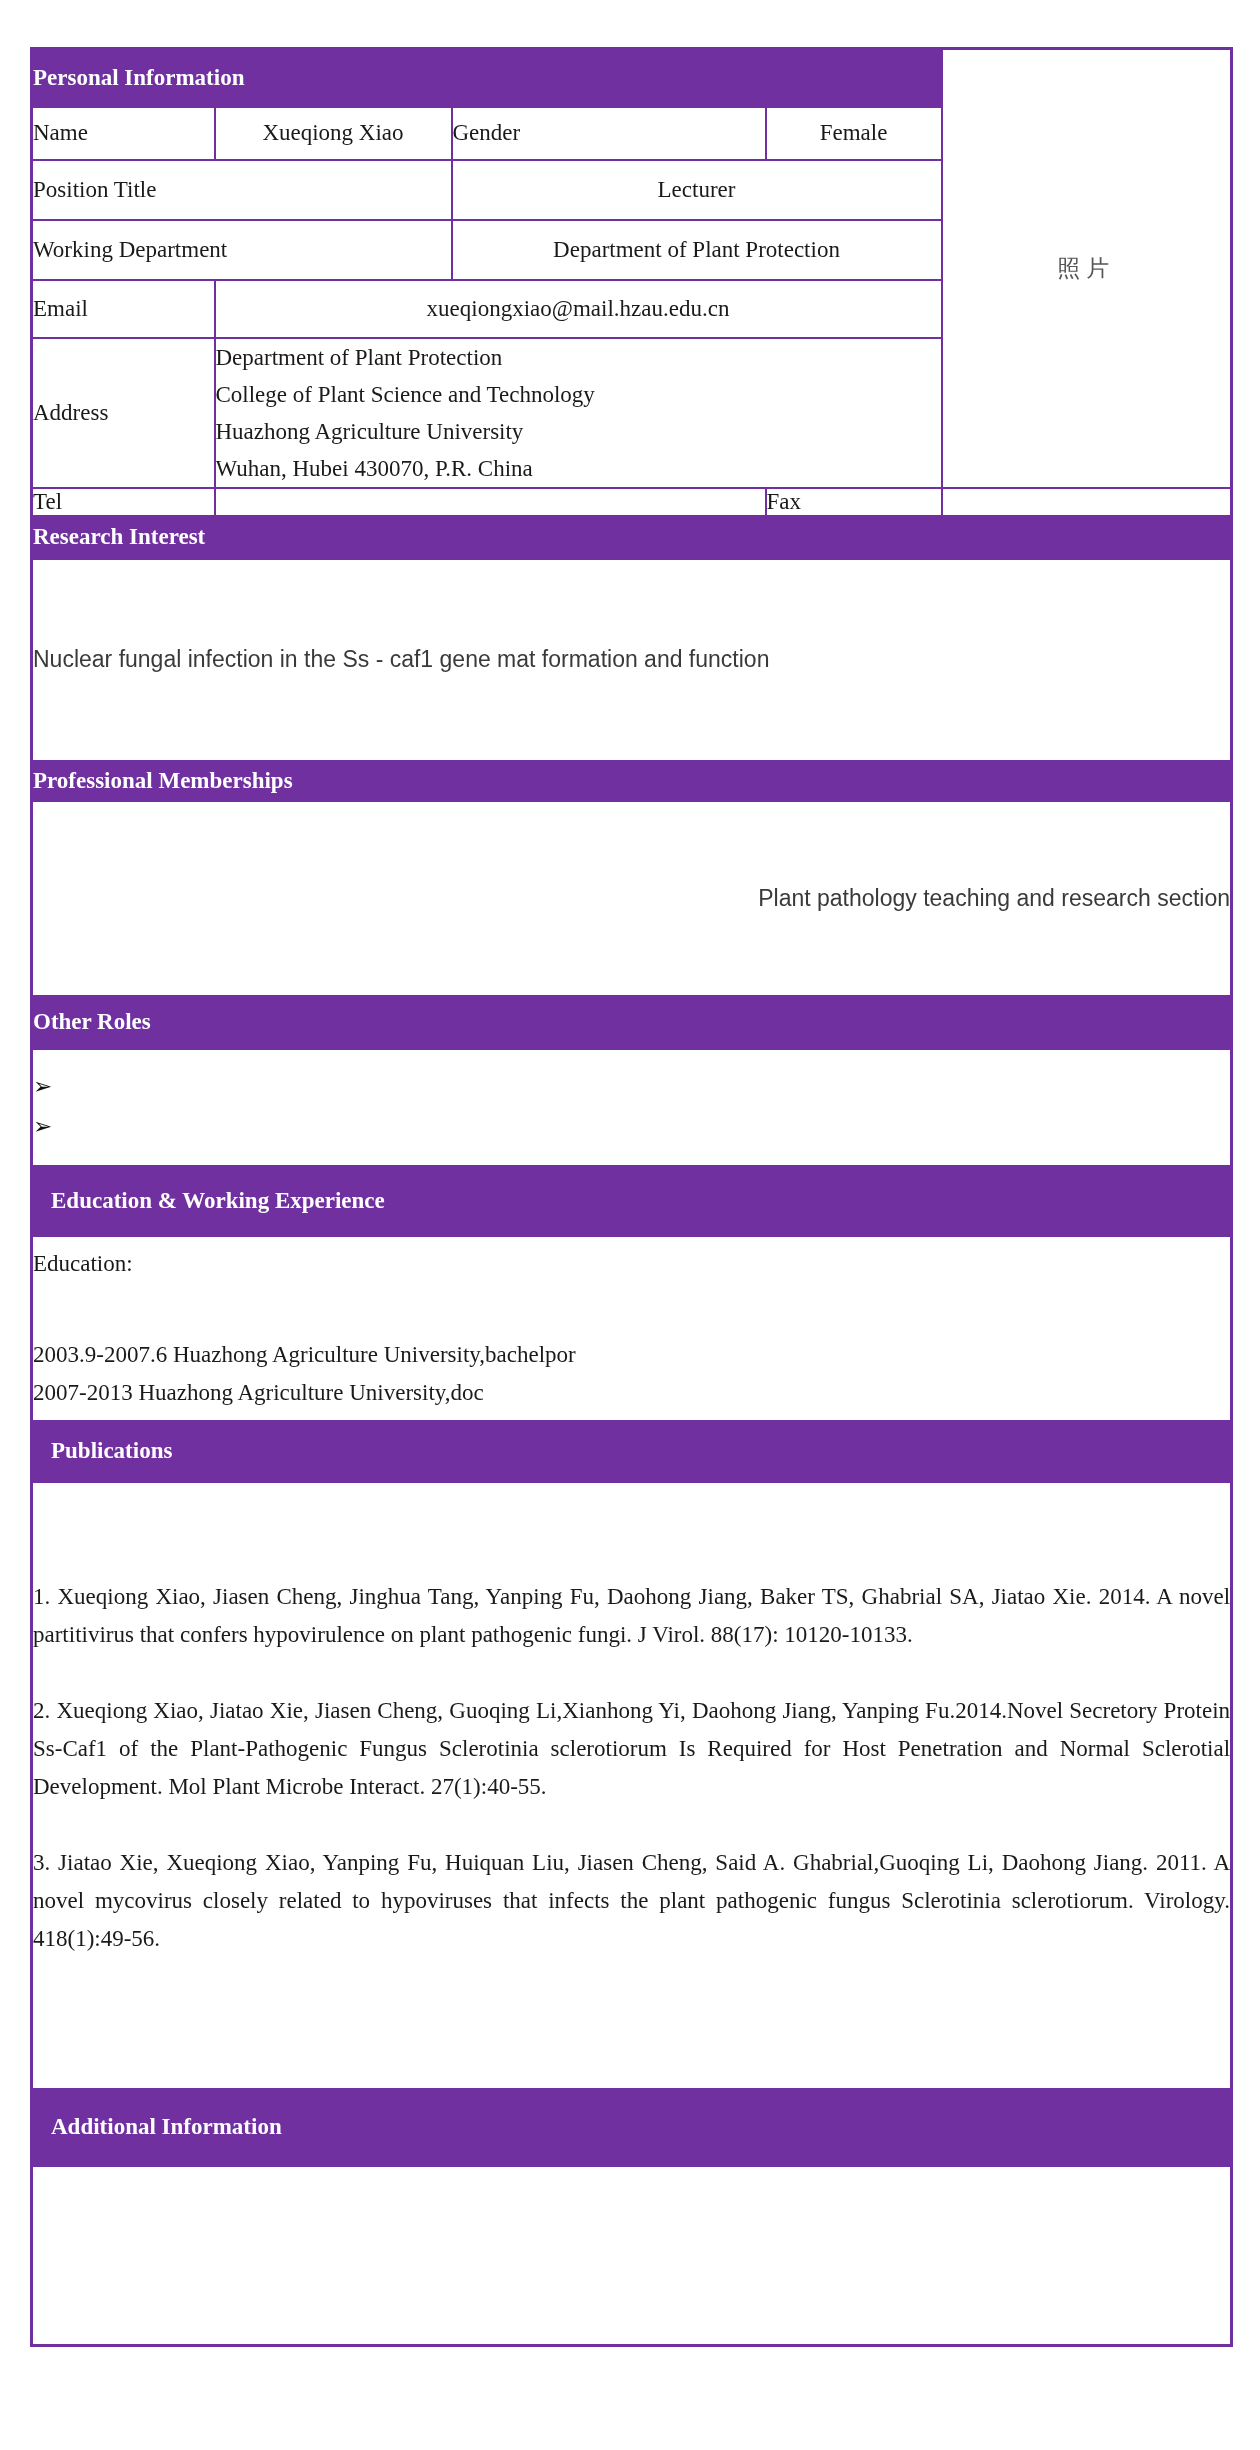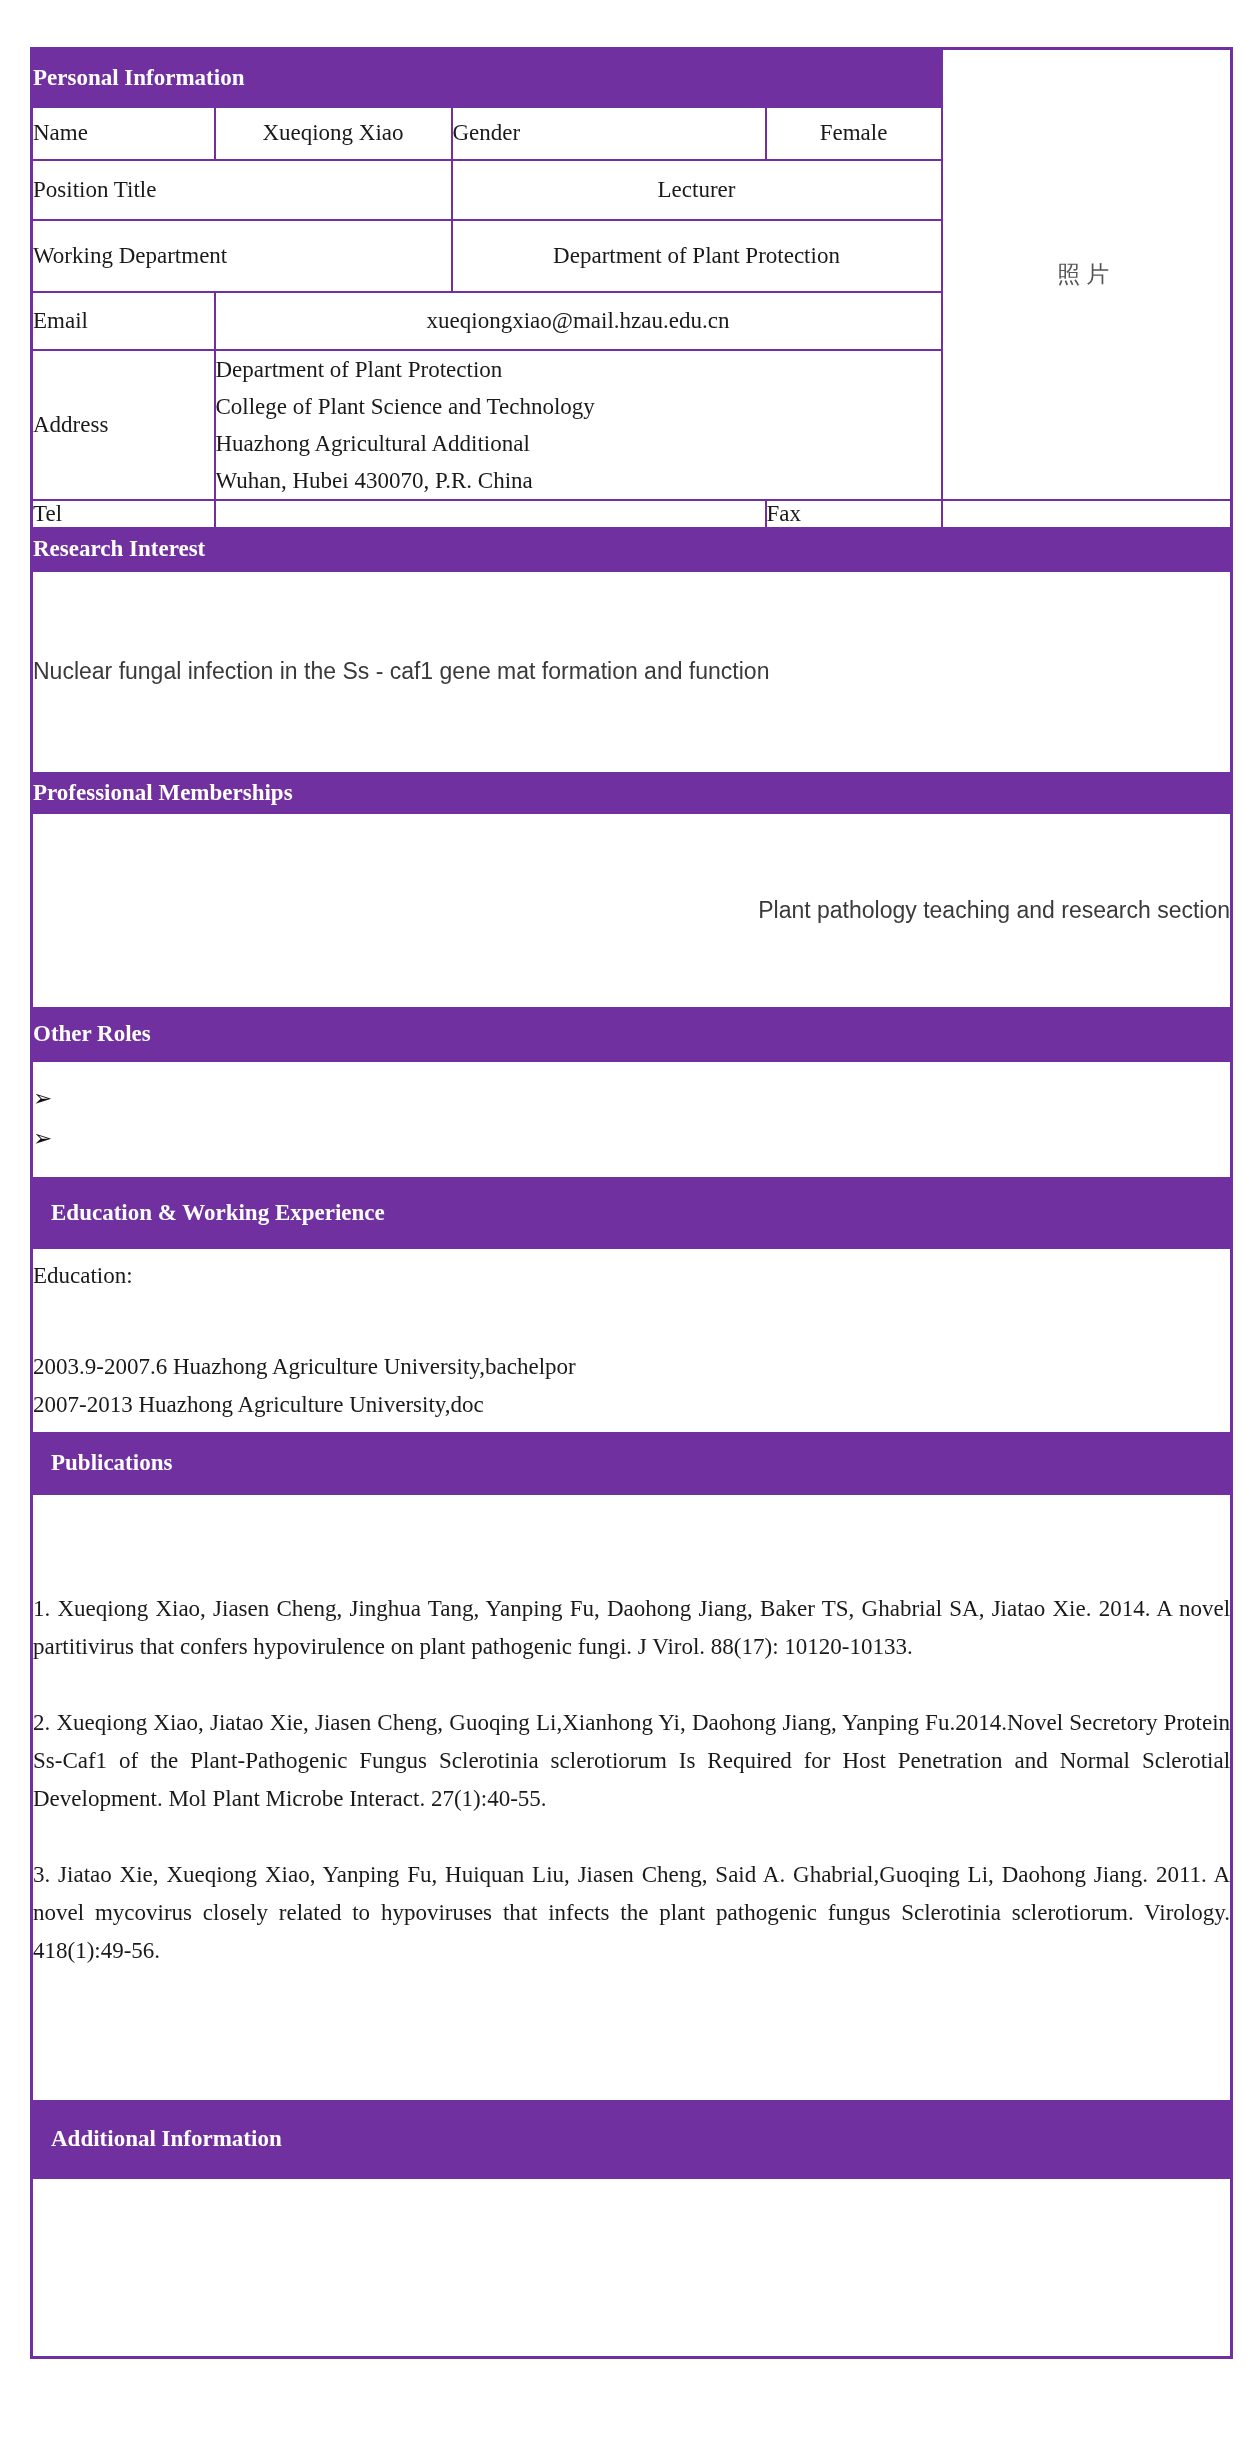--- a/index.html
+++ b/index.html
@@ -122,36 +122,36 @@
       <td class="value">Xueqiong Xiao</td>
       <td class="label">Gender</td>
       <td class="value">Female</td>
     </tr>
 
     <tr style="height:60px">
       <td class="label" colspan="2">Position Title</td>
       <td class="value" colspan="2">Lecturer</td>
     </tr>
 
-    <tr style="height:72px">
+    <tr style="height:60px">
       <td class="label" colspan="2">Working Department</td>
       <td class="value" colspan="2">Department of Plant Protection</td>
     </tr>
 
     <tr style="height:58px">
       <td class="label">Email</td>
       <td class="value" colspan="3">xueqiongxiao@mail.hzau.edu.cn</td>
     </tr>
 
     <tr style="height:146px">
       <td class="label">Address</td>
       <td class="addr" colspan="3">
         <span class="addr-line">Department of Plant Protection</span>
         <span class="addr-line">College of Plant Science and Technology</span>
-        <span class="addr-line">Huazhong Agricultural  Additional</span>
+        <span class="addr-line">Huazhong Agriculture  University</span>
         <span class="addr-line">Wuhan, Hubei 430070, P.R. China</span>
       </td>
     </tr>
 
     <tr style="height:27px">
       <td class="label">Tel</td>
       <td class="value" colspan="2"></td>
       <td class="label">Fax</td>
       <td class="value"></td>
     </tr>

